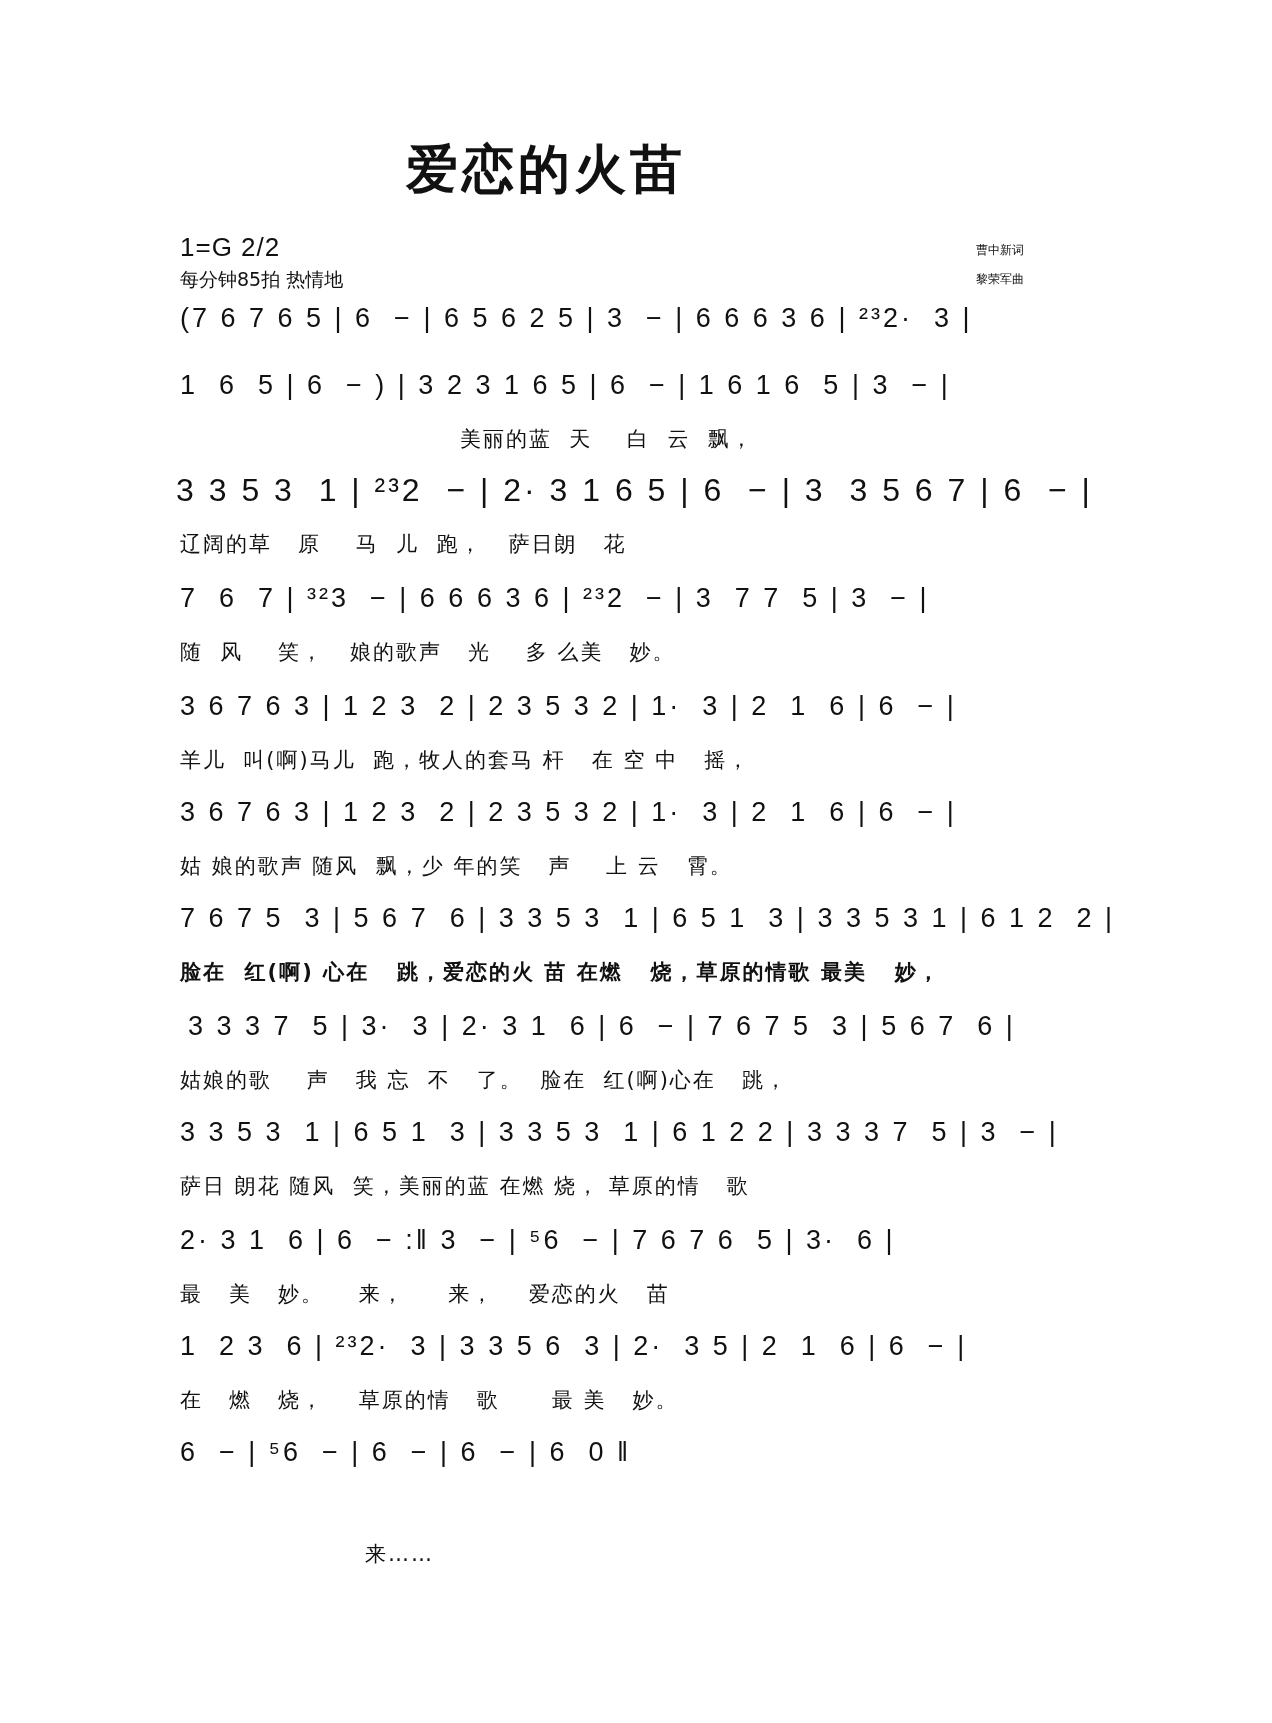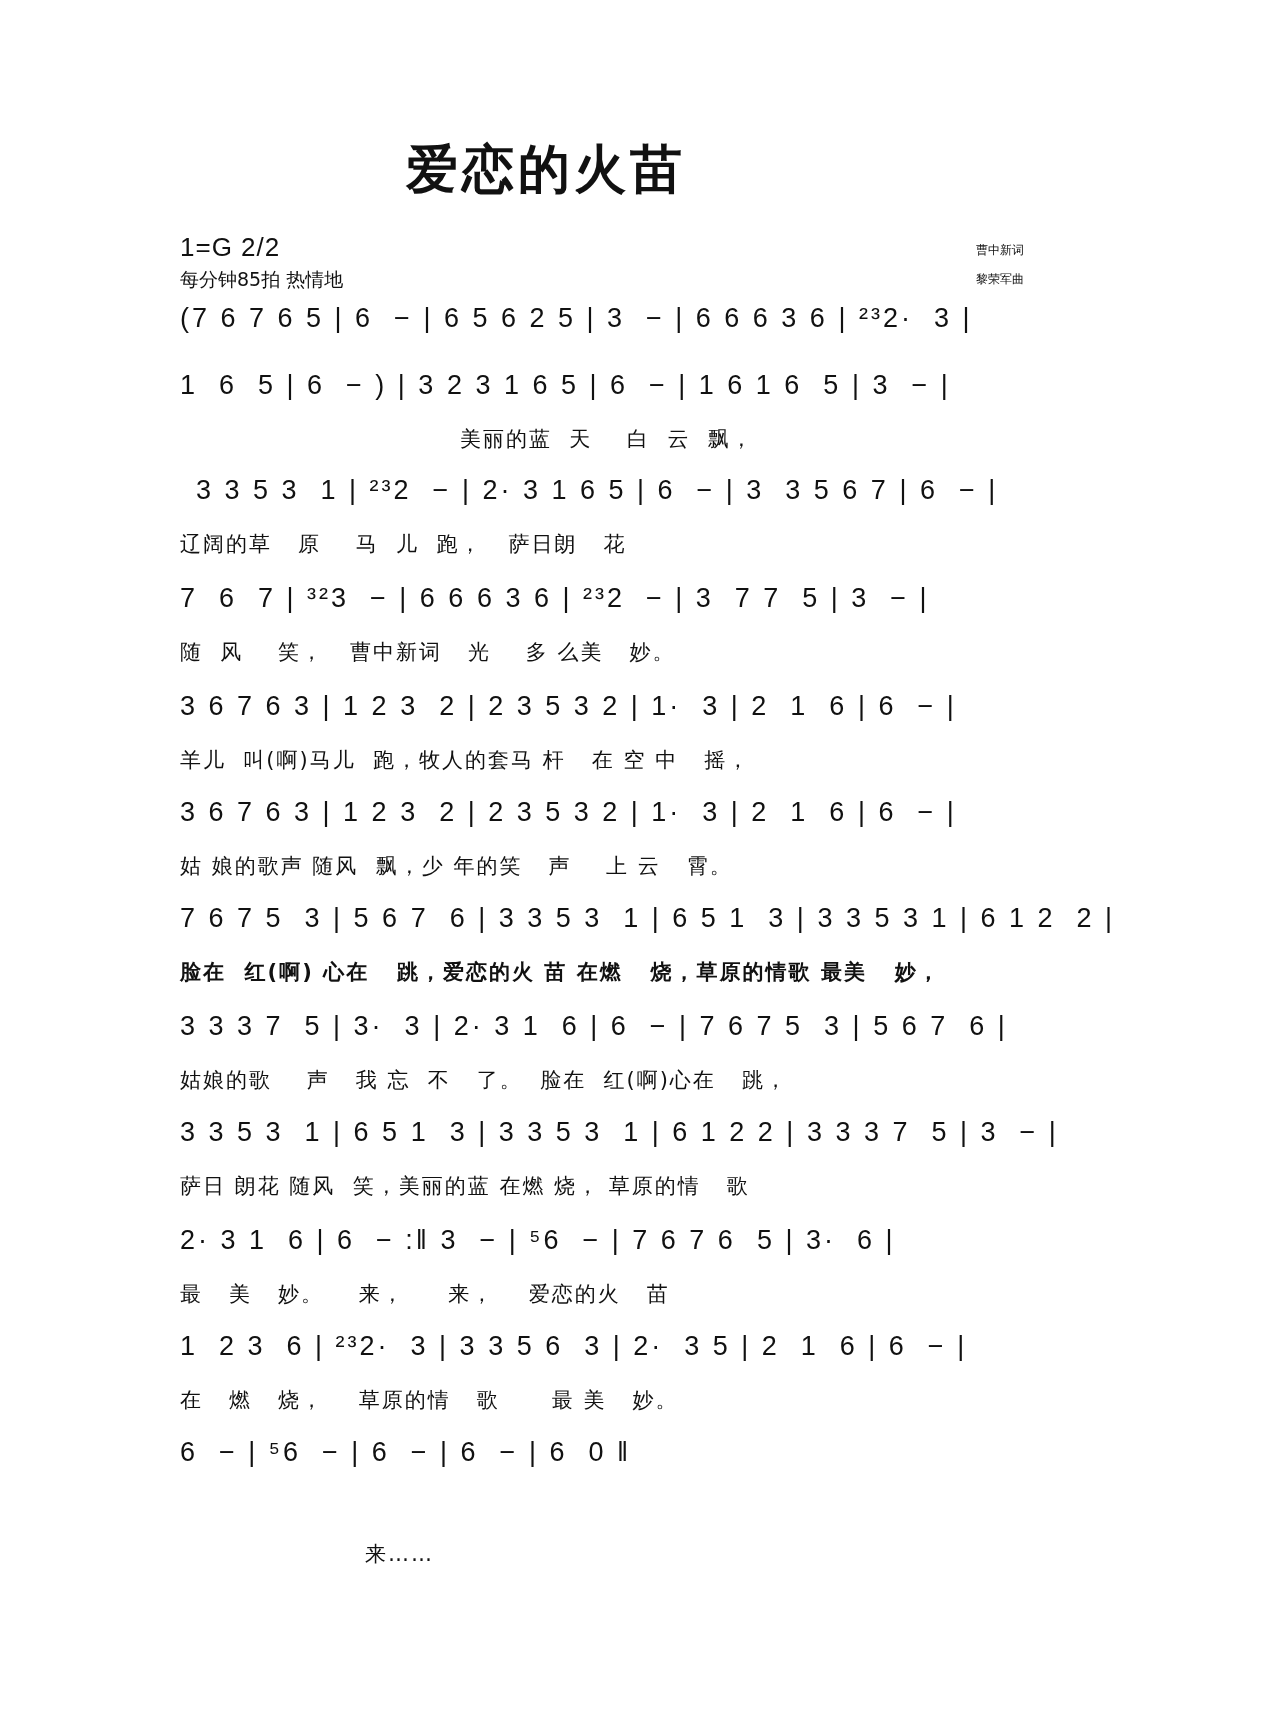--- a/index.html
+++ b/index.html
@@ -26,31 +26,31 @@
 </div>
 <div class="meta-right">
   <div>曹中新词</div>
   <div>黎荣军曲</div>
 </div>
 
 <div id="score">
     <div class="tok" style="left: 180px; top: 303px; letter-spacing: 3px; font-size: 27px;">(7 6 7 6 5 | 6  − | 6 5 6 2 5 | 3  − | 6 6 6 3 6 | ²³2·  3 |</div>
     <div class="tok" style="left: 180px; top: 370px; letter-spacing: 3px; font-size: 27px;">1  6  5 | 6  − ) | 3 2 3 1 6 5 | 6  − | 1 6 1 6  5 | 3  − |</div>
     <div class="lyric" style="left: 460px; top: 425px;">美丽的蓝  天    白  云  飘，</div>
-    <div class="tok" style="left: 196px; top: 475px; letter-spacing: 3px; font-size: 27px;">3 3 5 3  1 | ²³2  − | 2· 3 1 6 5 | 6  − | 3  3 5 6 7 | 6  − |</div>
+    <div class="tok" style="left: 176px; top: 475px; letter-spacing: 3px; font-size: 32px;">3 3 5 3  1 | ²³2  − | 2· 3 1 6 5 | 6  − | 3  3 5 6 7 | 6  − |</div>
     <div class="lyric" style="left: 180px; top: 530px;">辽阔的草   原    马  儿  跑，   萨日朗   花</div>
     <div class="tok" style="left: 180px; top: 583px; letter-spacing: 3px; font-size: 27px;">7  6  7 | ³²3  − | 6 6 6 3 6 | ²³2  − | 3  7 7  5 | 3  − |</div>
-    <div class="lyric" style="left: 180px; top: 638px;">随  风    笑，   曹中新词   光    多 么美   妙。</div>
+    <div class="lyric" style="left: 180px; top: 638px;">随  风    笑，   娘的歌声   光    多 么美   妙。</div>
     <div class="tok" style="left: 180px; top: 691px; letter-spacing: 3px; font-size: 27px;">3 6 7 6 3 | 1 2 3  2 | 2 3 5 3 2 | 1·  3 | 2  1  6 | 6  − |</div>
     <div class="lyric" style="left: 180px; top: 746px;">羊儿  叫(啊)马儿  跑，牧人的套马 杆   在 空 中   摇，</div>
     <div class="tok" style="left: 180px; top: 797px; letter-spacing: 3px; font-size: 27px;">3 6 7 6 3 | 1 2 3  2 | 2 3 5 3 2 | 1·  3 | 2  1  6 | 6  − |</div>
     <div class="lyric" style="left: 180px; top: 852px;">姑 娘的歌声 随风  飘，少 年的笑   声    上 云   霄。</div>
     <div class="tok" style="left: 180px; top: 903px; letter-spacing: 3px; font-size: 27px;">7 6 7 5  3 | 5 6 7  6 | 3 3 5 3  1 | 6 5 1  3 | 3 3 5 3 1 | 6 1 2  2 |</div>
     <div class="lyric" style="left: 180px; top: 958px; font-weight: bold;">脸在  红(啊) 心在   跳，爱恋的火 苗 在燃   烧，草原的情歌 最美   妙，</div>
-    <div class="tok" style="left: 180px; top: 1011px; letter-spacing: 3px; font-size: 27px;">3 3 3 7  5 | 3·  3 | 2· 3 1  6 | 6  − | 7 6 7 5  3 | 5 6 7  6 |</div>
+    <div class="tok" style="left: 188px; top: 1011px; letter-spacing: 3px; font-size: 27px;">3 3 3 7  5 | 3·  3 | 2· 3 1  6 | 6  − | 7 6 7 5  3 | 5 6 7  6 |</div>
     <div class="lyric" style="left: 180px; top: 1066px;">姑娘的歌    声   我 忘  不   了。  脸在  红(啊)心在   跳，</div>
     <div class="tok" style="left: 180px; top: 1117px; letter-spacing: 3px; font-size: 27px;">3 3 5 3  1 | 6 5 1  3 | 3 3 5 3  1 | 6 1 2 2 | 3 3 3 7  5 | 3  − |</div>
     <div class="lyric" style="left: 180px; top: 1172px;">萨日 朗花 随风  笑，美丽的蓝 在燃 烧， 草原的情   歌</div>
     <div class="tok" style="left: 180px; top: 1225px; letter-spacing: 3px; font-size: 27px;">2· 3 1  6 | 6  − :‖ 3  − | ⁵6  − | 7 6 7 6  5 | 3·  6 |</div>
     <div class="lyric" style="left: 180px; top: 1280px;">最   美   妙。    来，     来，    爱恋的火   苗</div>
     <div class="tok" style="left: 180px; top: 1331px; letter-spacing: 3px; font-size: 27px;">1  2 3  6 | ²³2·  3 | 3 3 5 6  3 | 2·  3 5 | 2  1  6 | 6  − |</div>
     <div class="lyric" style="left: 180px; top: 1386px;">在   燃   烧，    草原的情   歌      最 美   妙。</div>
     <div class="tok" style="left: 180px; top: 1437px; letter-spacing: 3px; font-size: 27px;">6  − | ⁵6  − | 6  − | 6  − | 6  0 ‖</div>
     <div class="lyric" style="left: 365px; top: 1540px;">来……</div>
   </div>

